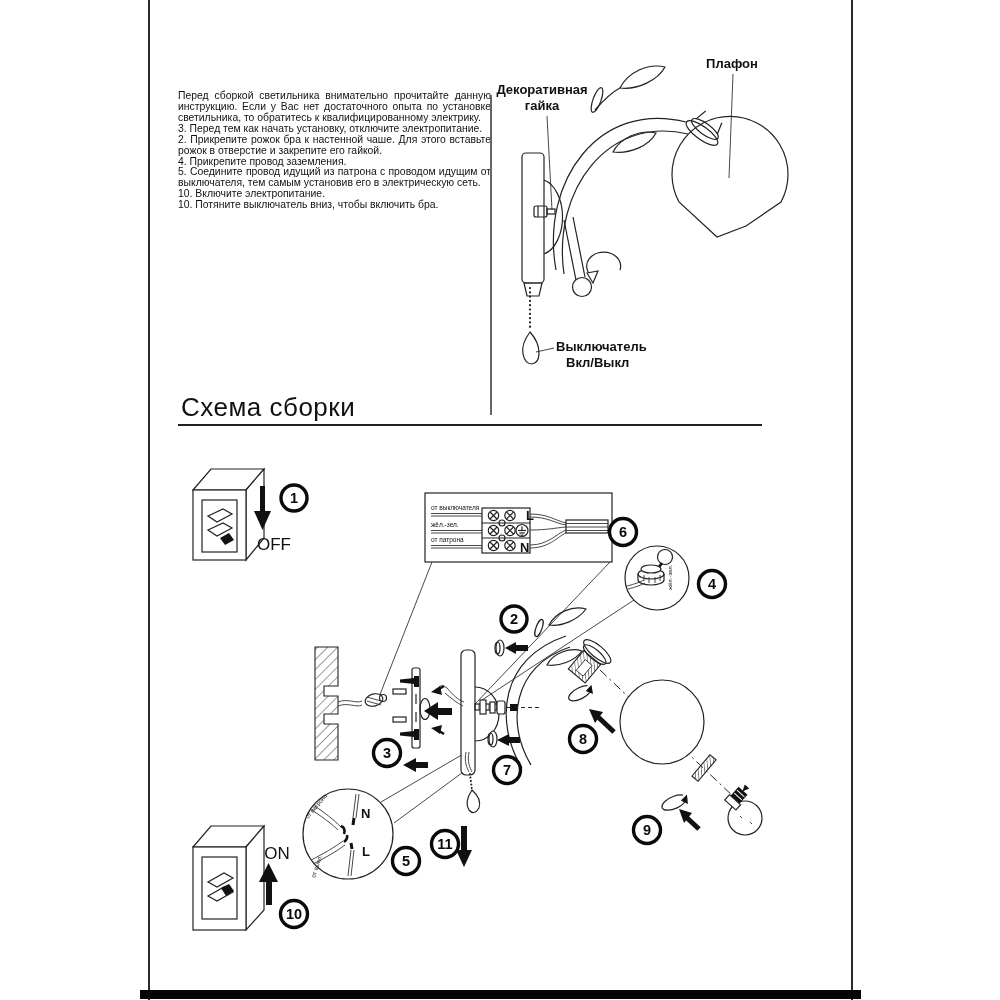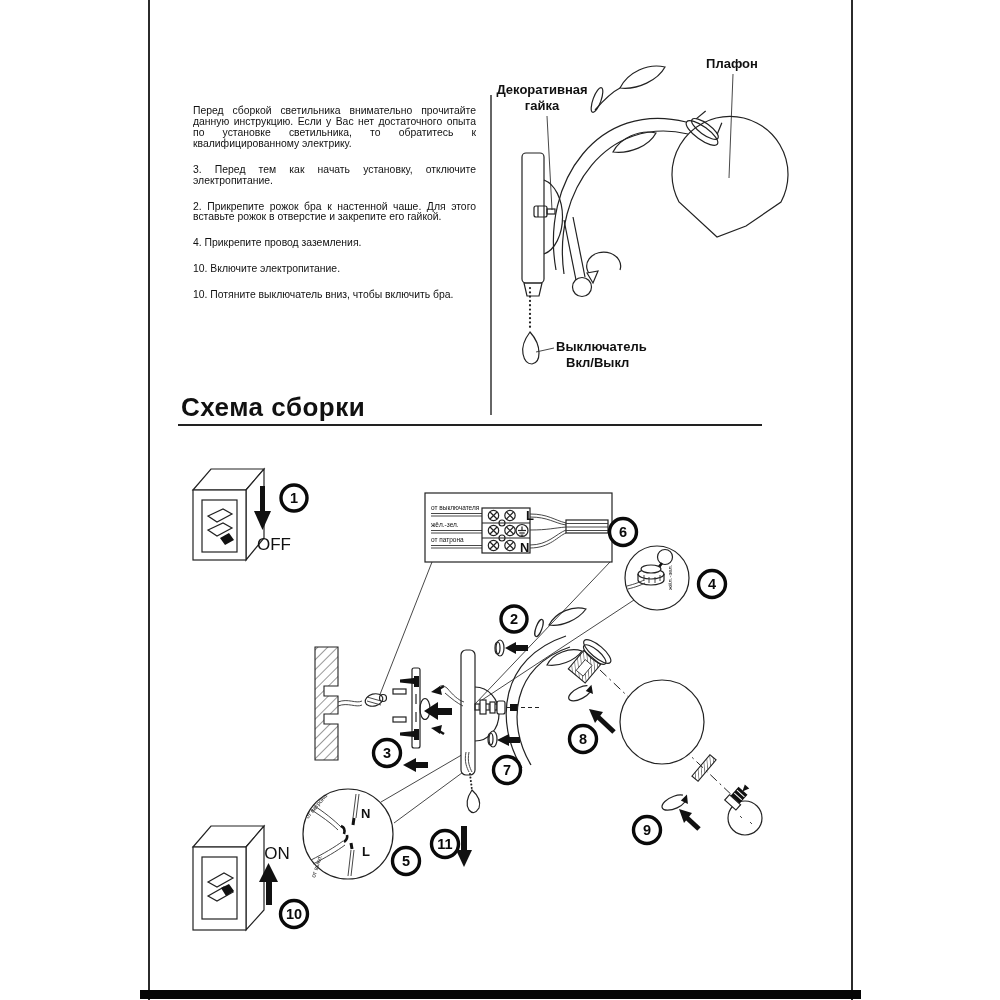--- a/index.html
+++ b/index.html
@@ -2,23 +2,23 @@
 <html><head>
 <meta charset="utf-8">
 <style>
   html,body{margin:0;padding:0;background:#fff;}
   .page{position:relative;width:1000px;height:1000px;background:#fff;overflow:hidden;
         font-family:"Liberation Sans",sans-serif;color:#1a1a1a;}
   .vline{position:absolute;background:#2b2b2b;}
   .bottom-bar{position:absolute;left:140px;top:990px;width:721px;height:9px;background:#050505;}
   .instructions{position:absolute;left:178px;top:91px;width:313px;font-size:10.4px;
                 line-height:1.05;text-align:justify;color:#111;}
-  .instructions p{margin:15px;}
+  .instructions p{margin:0;}
   .divider-v{position:absolute;left:490px;top:95px;width:1.5px;height:320px;background:#666;}
-  .schema-heading{position:absolute;left:181px;top:392px;font-size:26px;font-weight:700;
+  .schema-heading{position:absolute;left:181px;top:392px;font-size:26px;font-weight:400;
                   color:#111;letter-spacing:0.5px;}
   .heading-rule{position:absolute;left:178px;top:424px;width:584px;height:1.5px;background:#222;}
   svg{position:absolute;overflow:visible;}
   .st{stroke:#222;stroke-width:1.2;fill:none;}
   .st2{stroke:#222;stroke-width:1.2;fill:#fff;}
   .thin{stroke:#333;stroke-width:0.9;fill:none;}
   .blk{fill:#111;stroke:none;}
   .co{fill:#fff;stroke:#0a0a0a;stroke-width:3.4;}
   .cot{font:bold 14.5px "Liberation Sans",sans-serif;text-anchor:middle;fill:#0a0a0a;}
   .lbl{font:bold 13px "Liberation Sans",sans-serif;fill:#111;}
@@ -35,20 +35,21 @@
 
   <div class="vline" style="left:148px;top:0;width:2px;height:1000px;"></div>
   <div class="vline" style="left:851px;top:0;width:2px;height:1000px;"></div>
   <div class="bottom-bar"></div>
 
   <div class="instructions">
     <p>Перед сборкой светильника внимательно прочитайте данную инструкцию. Если у Вас нет достаточного опыта по установке светильника, то обратитесь к квалифицированному электрику.</p>
     <p>3. Перед тем как начать установку, отключите электропитание.</p>
     <p>2. Прикрепите рожок бра к настенной чаше. Для этого вставьте рожок в отверстие и закрепите его гайкой.</p>
     <p>4. Прикрепите провод заземления.</p>
+    <p>5. Соедините провод идущий из патрона с проводом идущим от выключателя, тем самым установив его в электрическую сеть.</p>
     <p>10. Включите электропитание.</p>
     <p>10. Потяните выключатель вниз, чтобы включить бра.</p>
   </div>
 
   <div class="divider-v"></div>
 
   <svg style="left:490px;top:30px;" width="370" height="380" viewBox="0 0 370 380">
     <g>
       <text class="lblc" x="242" y="38">Плафон</text>
       <line class="thin" x1="243" y1="44" x2="239" y2="148"></line>

